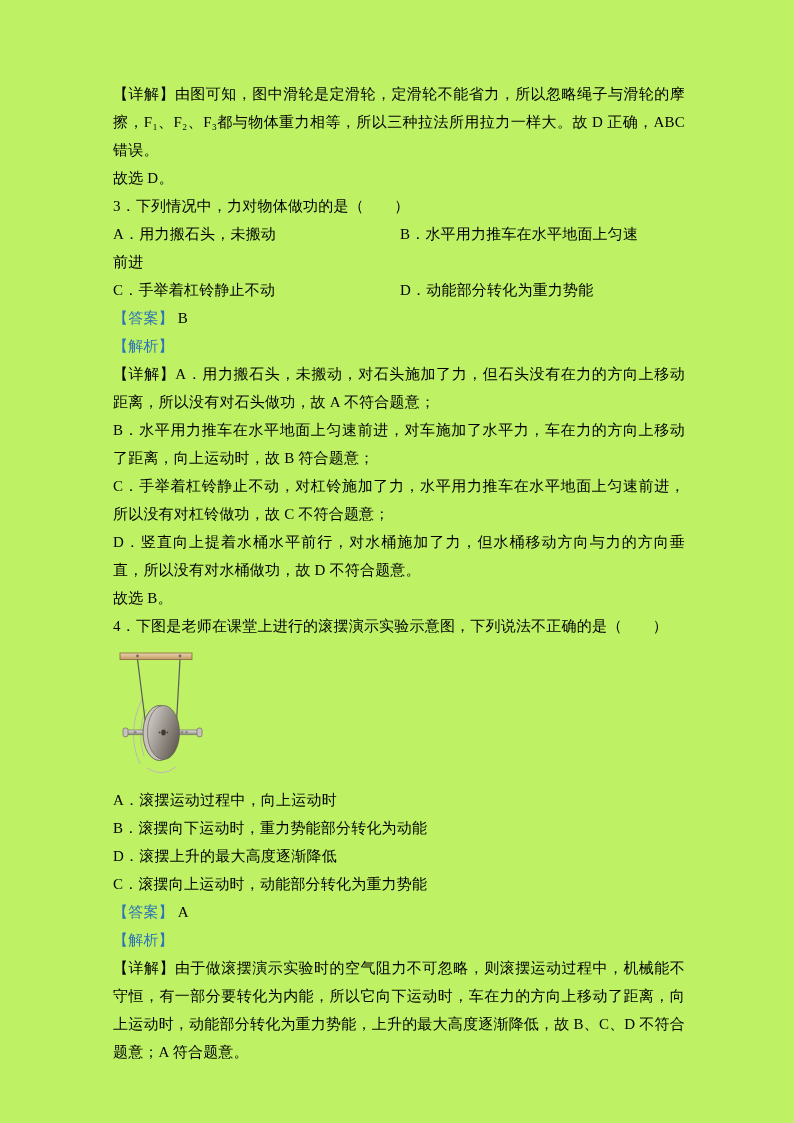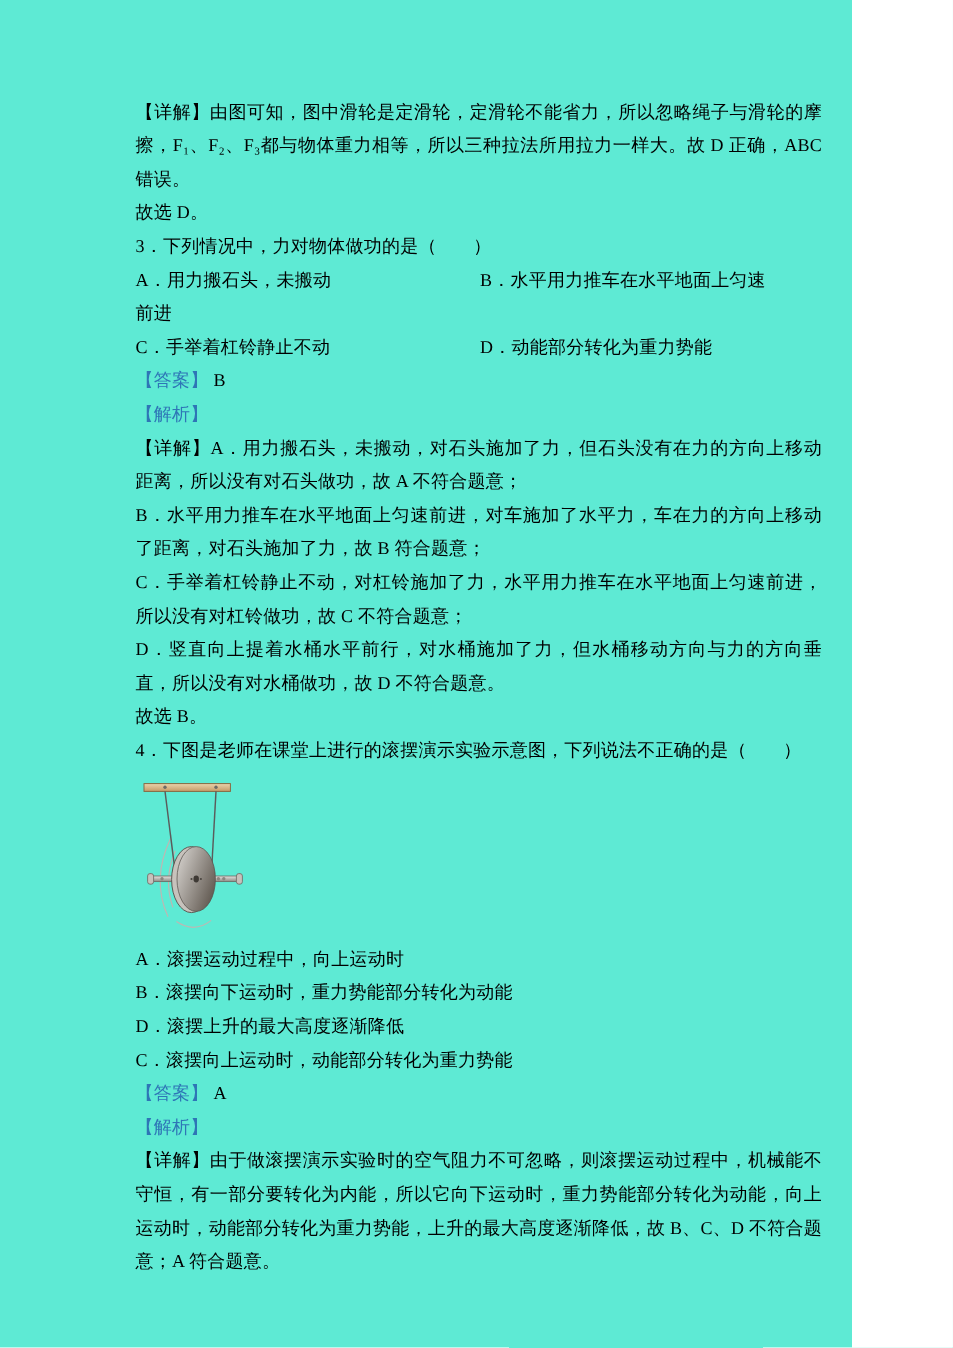--- a/index.html
+++ b/index.html
@@ -1,22 +1,22 @@
 <!DOCTYPE html>
 <html style="--accent: #2E75B6;"><head>
 <meta charset="utf-8">
 <title>Document</title>
 <style>
   * { margin: 0; padding: 0; box-sizing: border-box; }
   html, body { background: #ffffff; }
   .page {
     position: relative;
-    width: 710px;
+    width: 794px;
     height: 1123px;
-    background: #5eead4;
+    background: #bef264;
     overflow: hidden;
     font-family: "Liberation Serif", "DejaVu Serif", serif;
     color: #000000;
   }
   .content {
     position: absolute;
     left: 113px;
     top: 80px;
     width: 572px;
     font-size: 15px;
@@ -47,21 +47,21 @@
       <span class="opt-right">B．水平用力推车在水平地面上匀速</span>
     </div>
     <p class="para">前进</p>
     <div class="para opt-row">
       <span>C．手举着杠铃静止不动</span>
       <span class="opt-right">D．动能部分转化为重力势能</span>
     </div>
     <p class="para"><span class="blue">【答案】</span><span class="ans-letter">B</span></p>
     <p class="para"><span class="blue">【解析】</span></p>
     <p class="para"><span>【详解】</span><span>A．用力搬石头，未搬动，对石头施加了力，但石头没有在力的方向上移动距离，所以没有对石头做功，故 A 不符合题意；</span></p>
-    <p class="para">B．水平用力推车在水平地面上匀速前进，对车施加了水平力，车在力的方向上移动了距离，对石头施加了力，故 B 符合题意；</p>
+    <p class="para">B．水平用力推车在水平地面上匀速前进，对车施加了水平力，车在力的方向上移动了距离，向上运动时，故 B 符合题意；</p>
     <p class="para">C．手举着杠铃静止不动，对杠铃施加了力，水平用力推车在水平地面上匀速前进，所以没有对杠铃做功，故 C 不符合题意；</p>
     <p class="para">D．竖直向上提着水桶水平前行，对水桶施加了力，但水桶移动方向与力的方向垂直，所以没有对水桶做功，故 D 不符合题意。</p>
     <p class="para">故选 B。</p>
 
     <p class="para">4．下图是老师在课堂上进行的滚摆演示实验示意图，下列说法不正确的是（　　）</p>
 
     <div class="figure-wrap">
       <svg width="125" height="136" viewBox="0 0 125 136">
         <defs>
           <linearGradient id="woodGrad" x1="0" y1="0" x2="0" y2="1">
@@ -108,16 +108,16 @@
         <circle cx="52.4" cy="89.5" r="0.9" fill="#4A453F"></circle>
       </svg>
     </div>
 
     <p class="para">A．滚摆运动过程中，向上运动时</p>
     <p class="para">B．滚摆向下运动时，重力势能部分转化为动能</p>
     <p class="para">D．滚摆上升的最大高度逐渐降低</p>
     <p class="para">C．滚摆向上运动时，动能部分转化为重力势能</p>
     <p class="para"><span class="blue">【答案】</span><span class="ans-letter">A</span></p>
     <p class="para"><span class="blue">【解析】</span></p>
-    <p class="para"><span>【详解】</span><span>由于做滚摆演示实验时的空气阻力不可忽略，则滚摆运动过程中，机械能不守恒，有一部分要转化为内能，所以它向下运动时，重力势能部分转化为动能，向上运动时，动能部分转化为重力势能，上升的最大高度逐渐降低，故 B、C、D 不符合题意；A 符合题意。</span></p>
+    <p class="para"><span>【详解】</span><span>由于做滚摆演示实验时的空气阻力不可忽略，则滚摆运动过程中，机械能不守恒，有一部分要转化为内能，所以它向下运动时，车在力的方向上移动了距离，向上运动时，动能部分转化为重力势能，上升的最大高度逐渐降低，故 B、C、D 不符合题意；A 符合题意。</span></p>
 
   </div>
 </div>
 
 </body></html>

